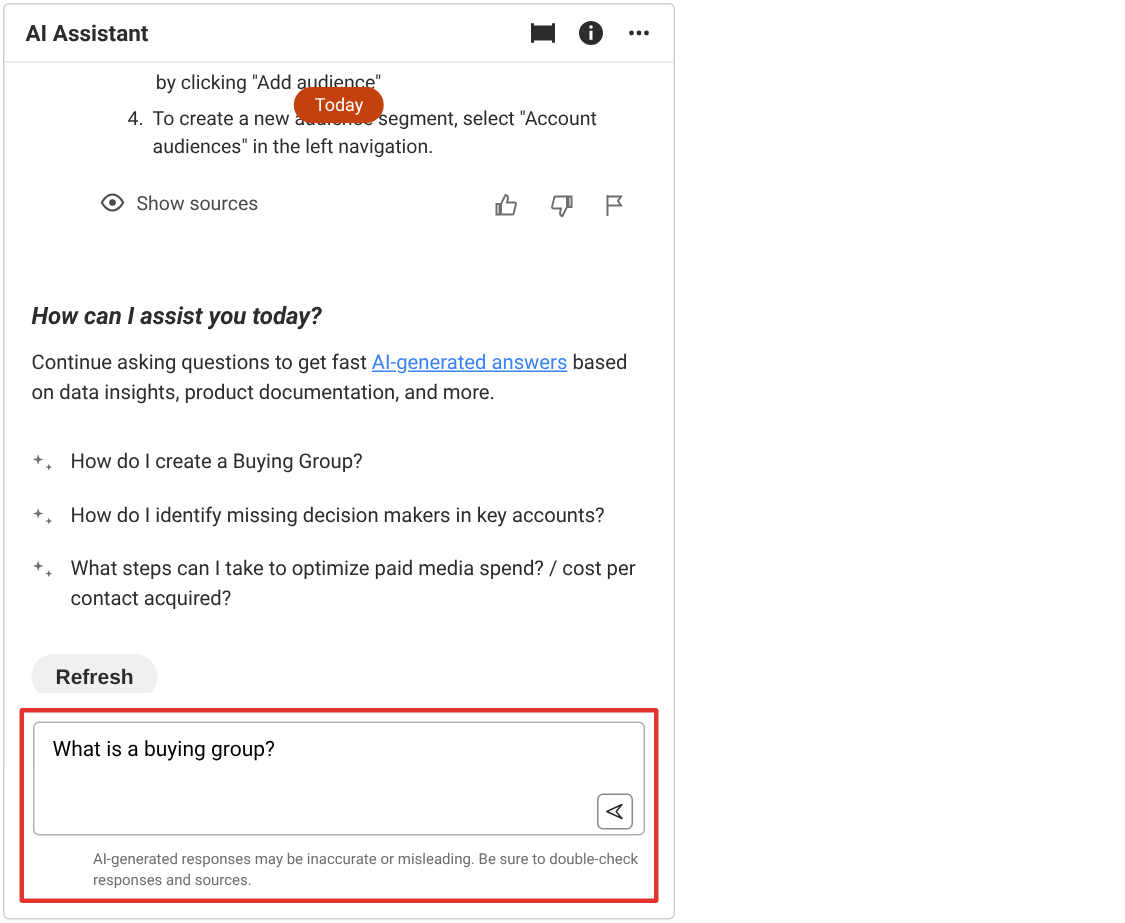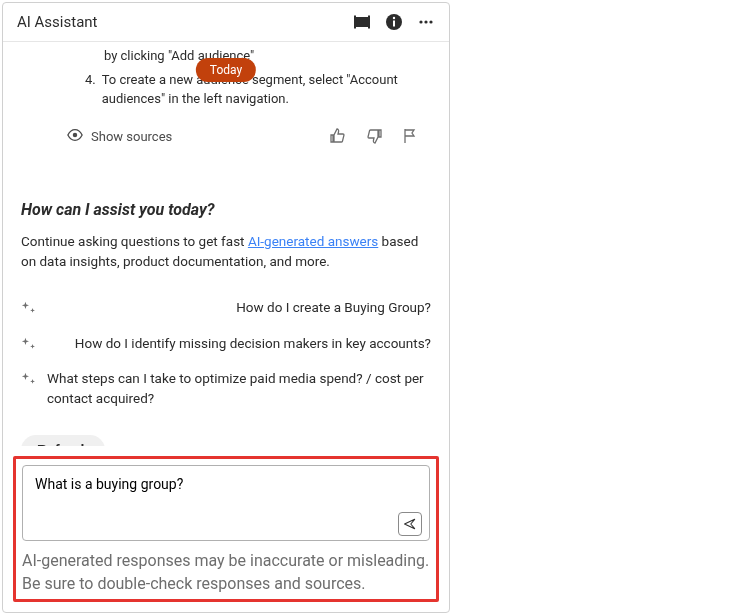--- a/index.html
+++ b/index.html
@@ -22,21 +22,21 @@
       background: #fff;
       margin: 2px;
     }
     .header {
       display: flex;
       align-items: center;
       padding: 10px 14px;
       border-bottom: 1px solid #e6e6e6;
     }
     .header-title {
-      font-weight: 400;
+      font-weight: 700;
       font-size: 15px;
       flex: 1;
     }
     .header-icons {
       display: flex;
       gap: 14px;
       align-items: center;
     }
     .hicon { width: 18px; height: 18px; display:flex; align-items:center; justify-content:center; cursor: pointer; }
     .today-pill {
@@ -89,21 +89,20 @@
       color: #2c2c2c;
     }
     .link { color: #3b82f6; text-decoration: underline; cursor: pointer; }
     .suggestions { margin-top: 26px; }
     .sugg-row {
       display: flex;
       align-items: flex-start;
       gap: 10px;
       margin-bottom: 16px;
       cursor: pointer;
-      justify-content: space-between;
     }
     .sparkle { width: 16px; height: 16px; margin-top: 2px; color: #6e6e6e; }
     .sugg-text { font-size: 13.5px; color: #2c2c2c; line-height: 1.45; }
     .refresh {
       margin-top: 10px;
       background: #f0f0f0;
       border: none;
       border-radius: 16px;
       padding: 7px 16px;
       font-size: 14px;
@@ -139,24 +138,25 @@
       height: 24px;
       border: 1px solid #8a8a8a;
       border-radius: 4px;
       background: #fff;
       display: flex;
       align-items: center;
       justify-content: center;
       cursor: pointer;
     }
     .disclaimer {
-      font-size: 16px;
+      font-size: 10px;
       color: #6e6e6e;
       line-height: 1.4;
       margin-top: 6px;
+      margin-left: 40px;
     }
   </style>
 </head>
 <body>
 
 <div class="panel">
 
   <div class="header">
     <div class="header-title">AI Assistant</div>
     <div class="header-icons">

